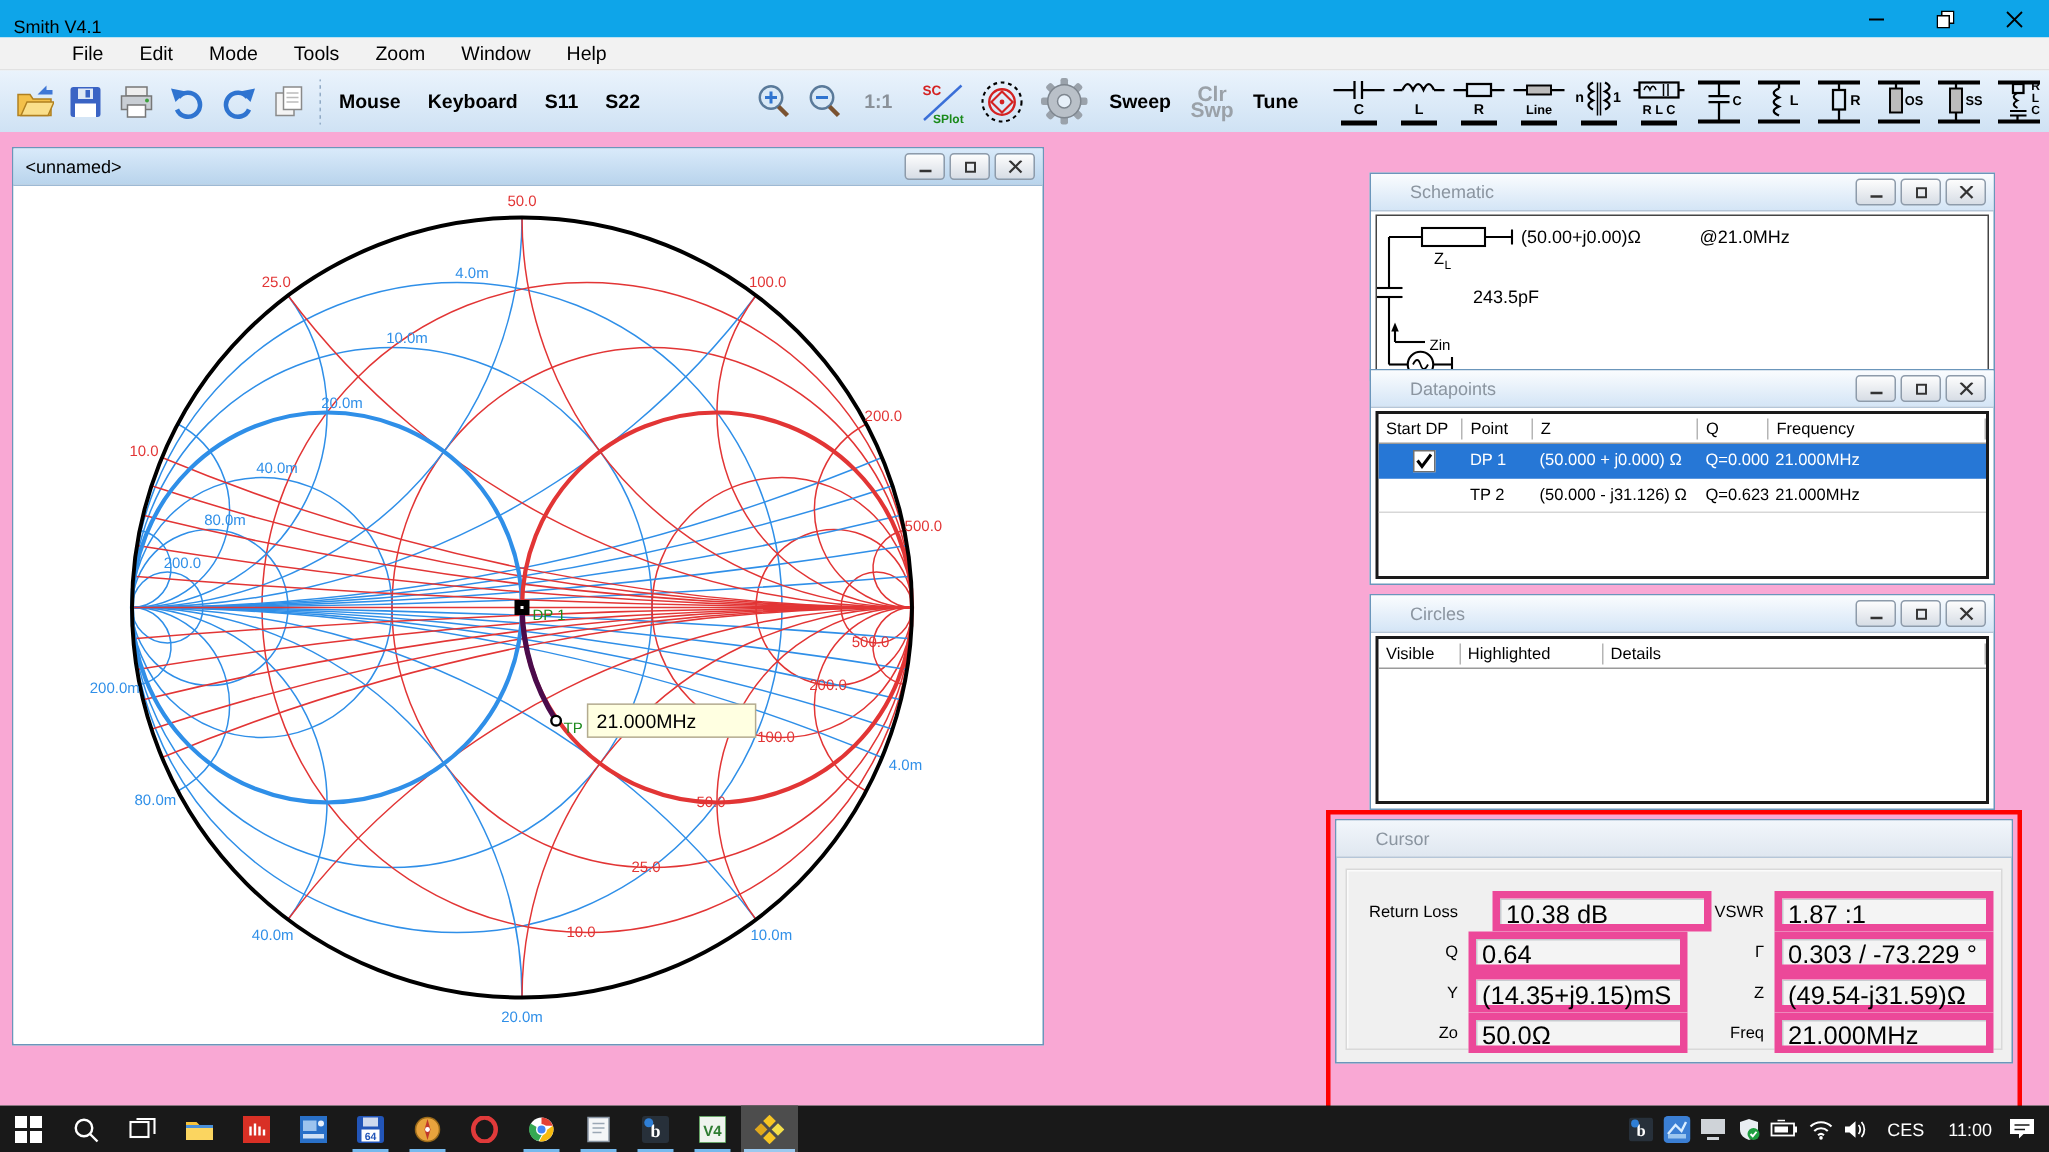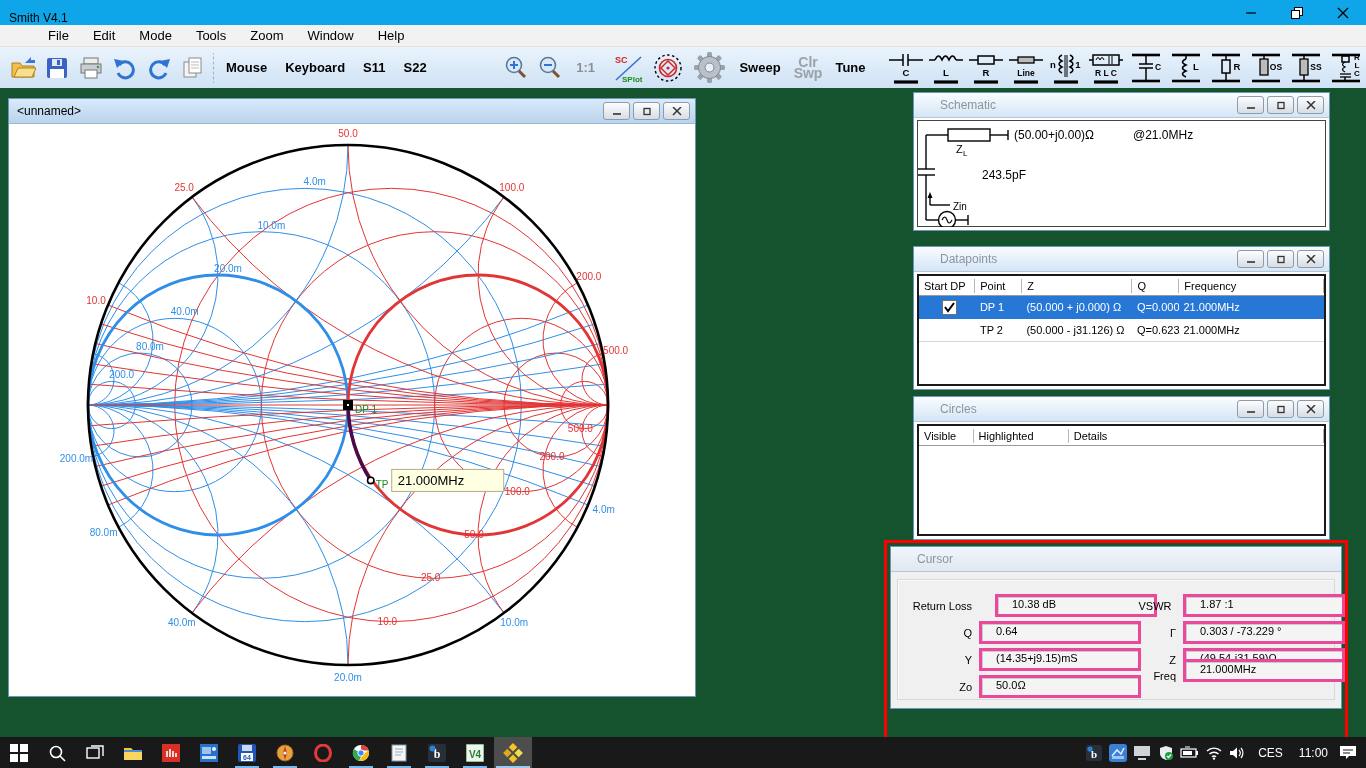--- a/index.html
+++ b/index.html
@@ -14,55 +14,55 @@
   .menu-item{padding:2px 12px;cursor:default;}
   #toolbar{height:41px;background:linear-gradient(#eaf3fc,#cfe2f4);display:flex;align-items:center;border-bottom:1px solid #8a9aa8;}
   .grip{width:5px;height:30px;margin:0 3px;background-image:radial-gradient(circle,#8fa9c4 1px,transparent 1.3px);background-size:5px 5px;background-position:center;}
   .tb-group{display:flex;align-items:center;height:100%;}
   .tb-ico{width:30px;height:30px;display:flex;align-items:center;justify-content:center;margin:0 2px;}
   .tb-txt{font-size:13px;font-weight:bold;color:#000;padding:0 9px;}
   .tb-txt.dim{color:#8a9199;font-weight:bold;}
   .clrswp{font-size:14px;line-height:11px;text-align:center;color:#9aa1a8;font-weight:bold;padding:0 4px;}
   .comp-btn{width:40px;height:36px;display:flex;align-items:center;justify-content:center;background:transparent;border:none;padding:0;}
   
-  #workspace{position:absolute;top:88px;left:0;width:1366px;height:649px;background:#14532d;}
+  #workspace{position:absolute;top:88px;left:0;width:1366px;height:649px;background:#f9a8d4;}
   .window{position:absolute;background:#fff;border:1px solid #6b96bb;box-shadow:0 0 0 1px rgba(255,255,255,.35) inset;}
   .window-titlebar{height:24px;background:linear-gradient(#d9eafa,#b9d4ec);display:flex;align-items:center;font-size:12px;padding-left:8px;border-bottom:1px solid #9db9d4;}
   .panel-titlebar{height:24px;background:linear-gradient(#fafcfe,#d4e5f6);display:flex;align-items:center;font-size:12px;color:#8b95a0;padding-left:26px;border-bottom:1px solid #b5c6d8;}
   .win-btns{margin-left:auto;display:flex;padding-right:5px;}
   .wbtn{width:25px;height:16px;margin-left:3px;border:1px solid #8e9baa;border-radius:3px;background:linear-gradient(#fdfdfd,#d7dde5);display:flex;align-items:center;justify-content:center;}
   #chart-window{left:8px;top:10px;width:686px;height:597px;}
   .chart-canvas{position:relative;width:684px;height:571px;background:#fff;}
   
   .imp{stroke:#e23535;fill:none;stroke-width:1;}
   .adm{stroke:#2f8fe8;fill:none;stroke-width:1;}
   .thick{stroke-width:2.8;}
   .outer{stroke:#000;fill:none;stroke-width:2.6;}
   .lab-imp{fill:#e23535;font-size:10px;}
   .lab-adm{fill:#2f8fe8;font-size:10px;}
   .lab-mark{fill:#1e8a1e;font-size:10px;}
   
   .panel{position:absolute;background:#fff;border:1px solid #6b96bb;}
-  #schematic-panel{left:913px;top:4px;width:415px;height:137px;}
+  #schematic-panel{left:913px;top:27px;width:415px;height:137px;}
   #datapoints-panel{left:913px;top:158px;width:415px;height:142px;}
   #circles-panel{left:913px;top:308px;width:415px;height:142px;}
   #cursor-panel{left:890px;top:458px;width:450px;height:161px;background:#f0f0f0;}
   #cursor-highlight{position:absolute;left:884px;top:452px;width:458px;height:262px;border:3px solid #ff0000;pointer-events:none;z-index:6;}
   .tblwrap{position:absolute;left:3px;right:3px;top:27px;bottom:3px;border:2px solid #1a1a1a;background:#fff;overflow:hidden;}
   .thead{display:flex;font-size:11px;height:19px;align-items:center;border-bottom:1px solid #9a9a9a;}
   .thead .c{padding-left:5px;border-right:1px solid #b5b5b5;height:14px;line-height:14px;}
   .trow{display:flex;font-size:11px;height:22px;align-items:center;border-bottom:1px solid #d7d7d7;}
   .trow .c{padding-left:5px;white-space:nowrap;overflow:hidden;}
   .trow.sel{background:#2677d6;color:#fff;border-bottom-color:#2677d6;}
   .cbx{width:13px;height:13px;background:#fff;border:1px solid #707070;margin:0 auto;display:flex;align-items:center;justify-content:center;}
   
   .cgroup{position:absolute;left:6px;top:32px;right:6px;bottom:8px;border:1px solid #d9d9d9;box-shadow:1px 1px 0 #fbfbfb inset;}
   .crow{position:absolute;display:flex;align-items:center;font-size:11px;}
   .clabel{text-align:right;margin-right:7px;}
-  .cfield{width:128px;height:15px;background:#f4f4f4;border:3px solid #ec4899;box-shadow:1px 1px 0 #c8cbd0 inset;font-size:11px;padding:1px 14px;white-space:nowrap;}
+  .cfield{width:128px;height:15px;background:#f4f4f4;border:5px solid #ec4899;box-shadow:1px 1px 0 #c8cbd0 inset;font-size:17px;padding:1px 4px;white-space:nowrap;}
   
   #schem-body{position:absolute;left:3px;right:3px;top:27px;bottom:3px;border:1px solid #444;background:#fff;}
   
   #taskbar{position:absolute;left:0;top:737px;width:1366px;height:31px;background:#191919;display:flex;align-items:stretch;z-index:9;}
   .tb-app{width:38px;display:flex;align-items:center;justify-content:center;position:relative;}
   .tb-app.running::after{content:"";position:absolute;left:7px;right:7px;bottom:0;height:2px;background:#76b9ed;}
   .tb-app.active{background:#4d4d4d;}
   .tb-app.active::after{content:"";position:absolute;left:2px;right:2px;bottom:0;height:2px;background:#9cc9ef;}
   #tray{margin-left:auto;display:flex;align-items:center;color:#fff;font-size:12px;}
   .tray-ico{width:24px;display:flex;align-items:center;justify-content:center;}
@@ -614,32 +614,32 @@
           </div>
           <div class="crow" style="left: 8px; top: 68px;">
             <span class="clabel" style="width: 66px;">Y</span>
             <div class="cfield">(14.35+j9.15)mS</div>
           </div>
           <div class="crow" style="left: 8px; top: 95px;">
             <span class="clabel" style="width: 66px;">Zo</span>
             <div class="cfield">50.0Ω</div>
           </div>
           <div class="crow" style="left: 236px; top: 14px;">
-            <span class="clabel" style="width: 42px; text-align: center;">VSWR</span>
+            <span class="clabel" style="width: 42px;">VSWR</span>
             <div class="cfield">1.87 :1</div>
           </div>
           <div class="crow" style="left: 236px; top: 41px;">
             <span class="clabel" style="width: 42px;">Γ</span>
             <div class="cfield">0.303 / -73.229 °</div>
           </div>
           <div class="crow" style="left: 236px; top: 68px;">
             <span class="clabel" style="width: 42px;">Z</span>
             <div class="cfield">(49.54-j31.59)Ω</div>
           </div>
-          <div class="crow" style="left: 236px; top: 79px; align-items: flex-end;">
+          <div class="crow" style="left: 236px; top: 95px;">
             <span class="clabel" style="width: 42px;">Freq</span>
             <div class="cfield">21.000MHz</div>
           </div>
         </div>
     </div>
     <div id="cursor-highlight"></div>
 
   </div>
 
   <div id="taskbar">

